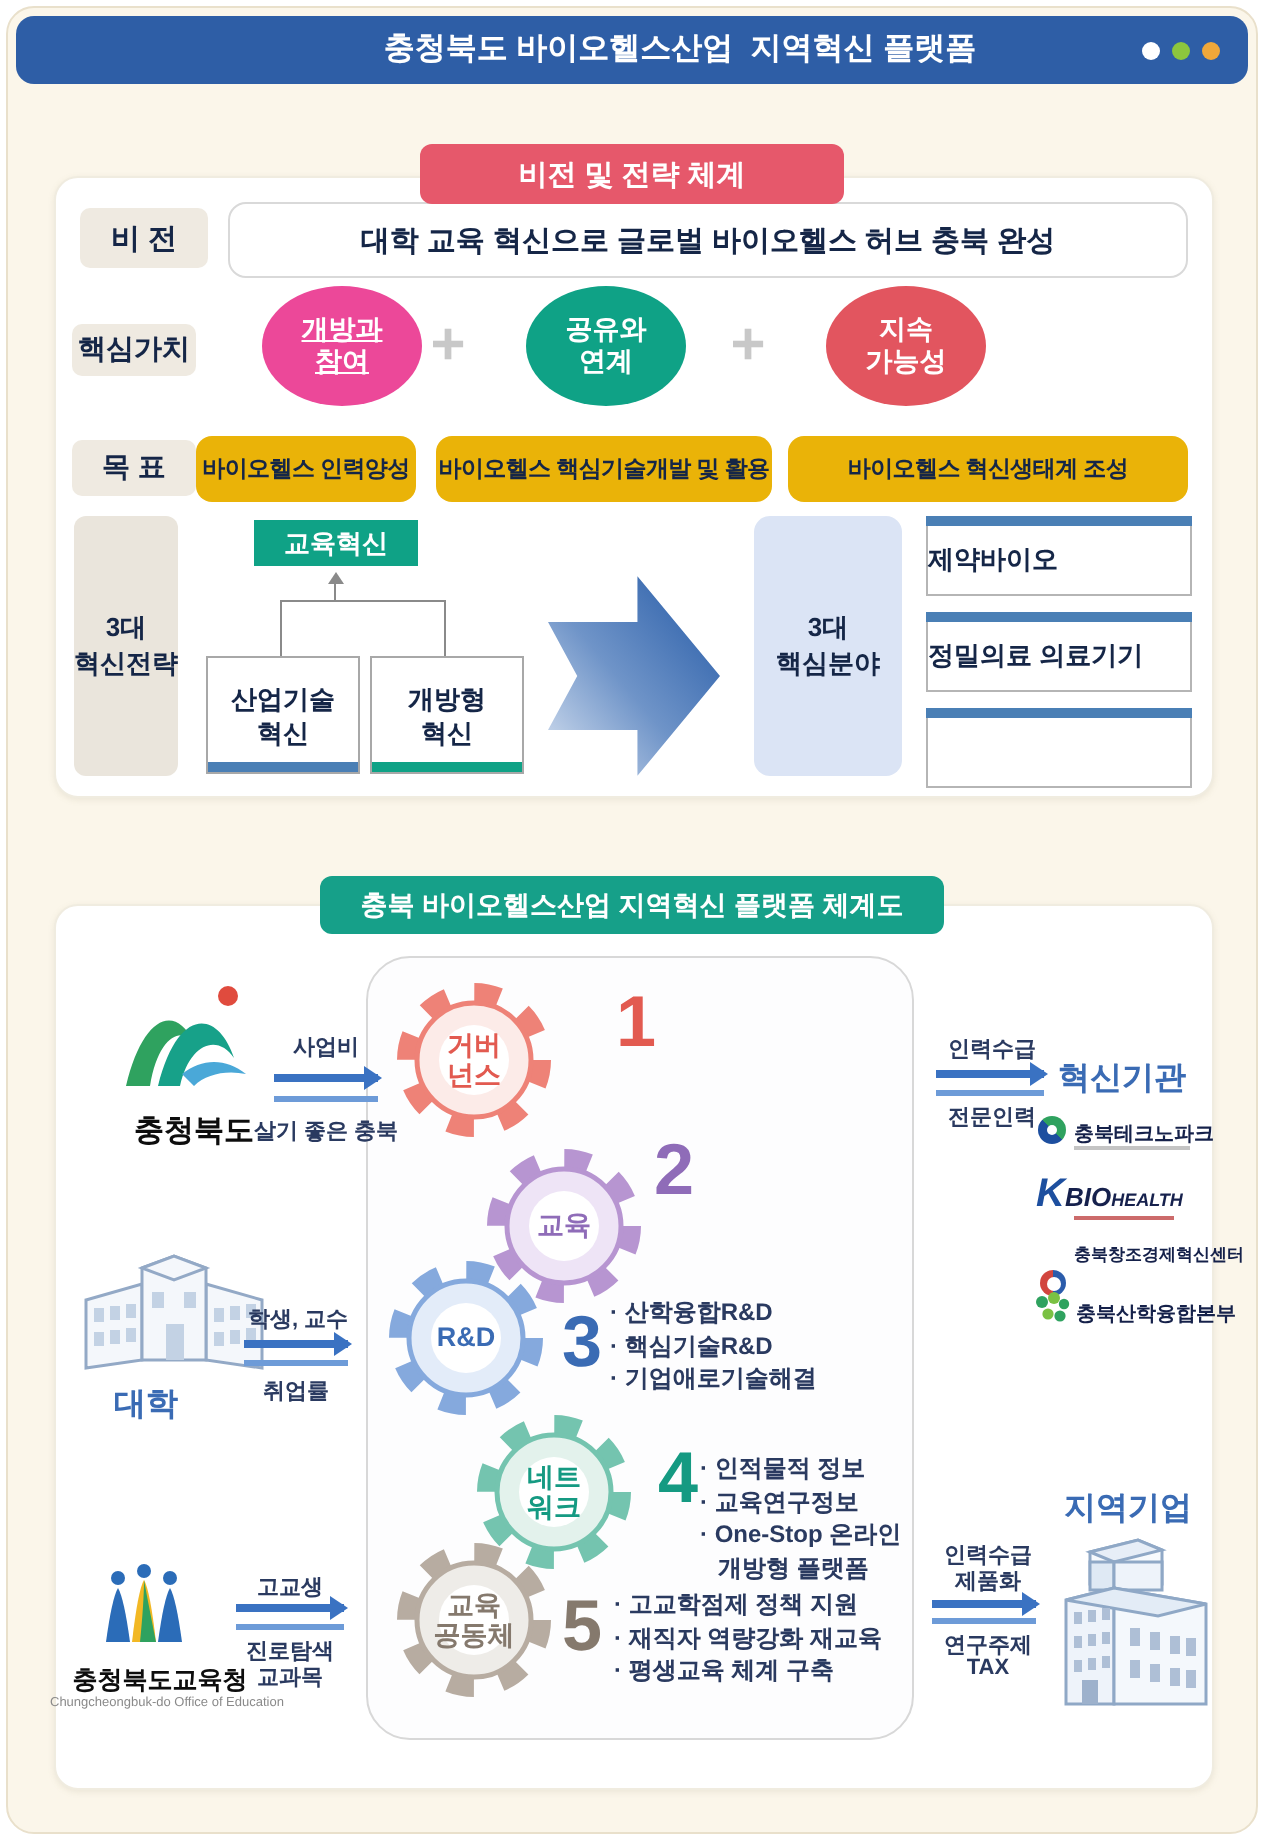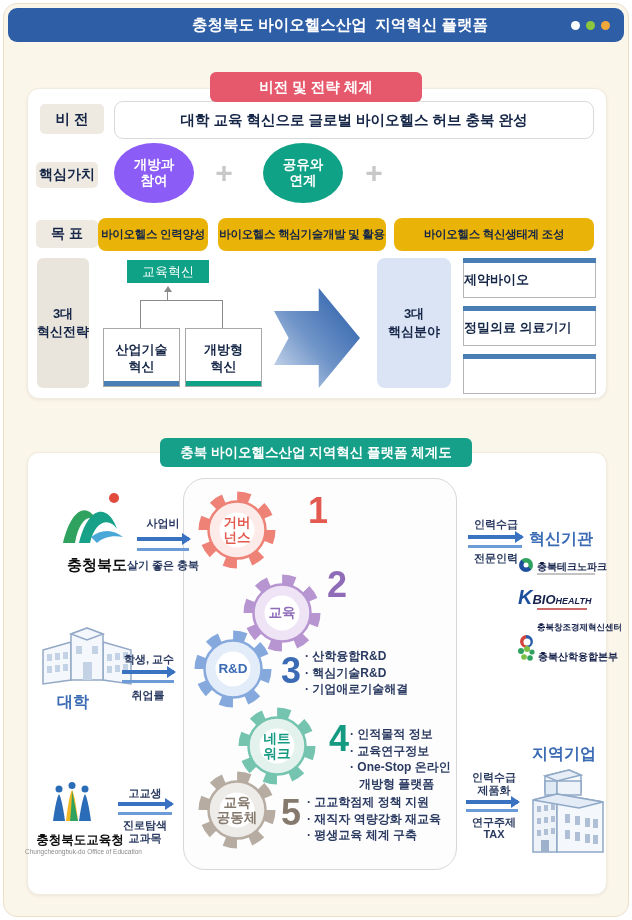--- a/index.html
+++ b/index.html
@@ -22,21 +22,21 @@
   .lab{background:#efeae1;border-radius:5px;font-weight:bold;color:#152647;}
 
   
   .visbox{border:1px solid #d9d9d9;border-radius:9px;font-weight:bold;font-size:14.5px;color:#152647;background:#fff;}
   .ell{border-radius:50%;color:#fff;font-weight:bold;font-size:13.5px;line-height:16px;}
   .plus{font-size:30px;font-weight:bold;color:#c8c8c8;line-height:34px;text-align:center;}
   .goal{background:#eab308;border-radius:8px;font-weight:bold;font-size:11.5px;letter-spacing:-0.3px;color:#152647;}
 
   
   .strat-lab{background:#eae5dc;border-radius:6px;font-weight:bold;font-size:13px;line-height:18px;color:#152647;}
-  .greenbox{background:#0fa286;color:#fff;font-weight:normal;font-size:13px;}
+  .greenbox{background:#0fa286;color:#fff;font-weight:bold;font-size:13px;}
   .line{background:#8a8a8a;}
   .uparrow{width:0;height:0;border-left:4px solid transparent;border-right:4px solid transparent;border-bottom:6px solid #8a8a8a;}
   .subbox{background:#fff;border:1px solid #a8a8a8;font-weight:bold;font-size:13px;line-height:17px;color:#152647;}
   .subbox .bar{position:absolute;left:0;bottom:0;width:100%;height:5px;}
   .bigarrow{background:linear-gradient(50deg,#cfdcee 5%,#6f94c8 45%,#2f62ab 90%);
     clip-path:polygon(0 24%,52% 24%,52% 2%,100% 50%,52% 98%,52% 76%,0 76%,17% 50%);}
   .fields-lab{background:#dbe4f5;border-radius:8px;font-weight:bold;font-size:13px;line-height:18px;color:#152647;}
   .field{background:#fff;border:1px solid #b5b5b5;font-weight:bold;font-size:13px;color:#152647;}
   .field .top{position:absolute;left:-1px;top:-1px;width:calc(100% + 2px);height:5px;background:#4a7fb5;}
   .field span{display:block;line-height:31px;margin-top:5px;}
@@ -83,30 +83,34 @@
     </div>
   </div>
 
   <div class="abs card" style="left:27px;top:88px;width:578px;height:309px;"></div>
   <div class="abs banner ctr" style="left:210px;top:72px;width:212px;height:30px;background:#e6586b;font-size:14.5px;">비전 및 전략 체계</div>
 
   <div class="abs lab ctr" style="left:40px;top:104px;width:64px;height:30px;font-size:14.5px;">비  전</div>
   <div class="abs visbox ctr" style="left:114px;top:101px;width:478px;height:36px;">대학 교육 혁신으로 글로벌 바이오헬스 허브 충북 완성</div>
 
   <div class="abs lab ctr" style="left:36px;top:162px;width:62px;height:26px;font-size:14px;">핵심가치</div>
-  <div class="abs ell col" style="left:114px;top:143px;width:80px;height:60px;background:#8b5cf6;">
+  <div class="abs ell col" style="left:131px;top:143px;width:80px;height:60px;background:#ec4899;text-decoration:underline;">
     <div>개방과</div>
     <div>참여</div>
   </div>
   <div class="abs plus" style="left:210px;top:156px;width:28px;">+</div>
   <div class="abs ell col" style="left:263px;top:143px;width:80px;height:60px;background:#0fa286;">
     <div>공유와</div>
     <div>연계</div>
   </div>
   <div class="abs plus" style="left:360px;top:156px;width:28px;">+</div>
+  <div class="abs ell col" style="left:413px;top:143px;width:80px;height:60px;background:#e2555f;">
+    <div>지속</div>
+    <div>가능성</div>
+  </div>
 
   <div class="abs lab ctr" style="left:36px;top:220px;width:62px;height:28px;font-size:14px;">목  표</div>
   <div class="abs goal ctr" style="left:98px;top:218px;width:110px;height:33px;">바이오헬스 인력양성</div>
   <div class="abs goal ctr" style="left:218px;top:218px;width:168px;height:33px;">바이오헬스 핵심기술개발 및 활용</div>
   <div class="abs goal ctr" style="left:394px;top:218px;width:200px;height:33px;">바이오헬스 혁신생태계 조성</div>
 
   <div class="abs strat-lab col" style="left:37px;top:258px;width:52px;height:130px;">
     <div>3대</div>
     <div>혁신전략</div>
   </div>

